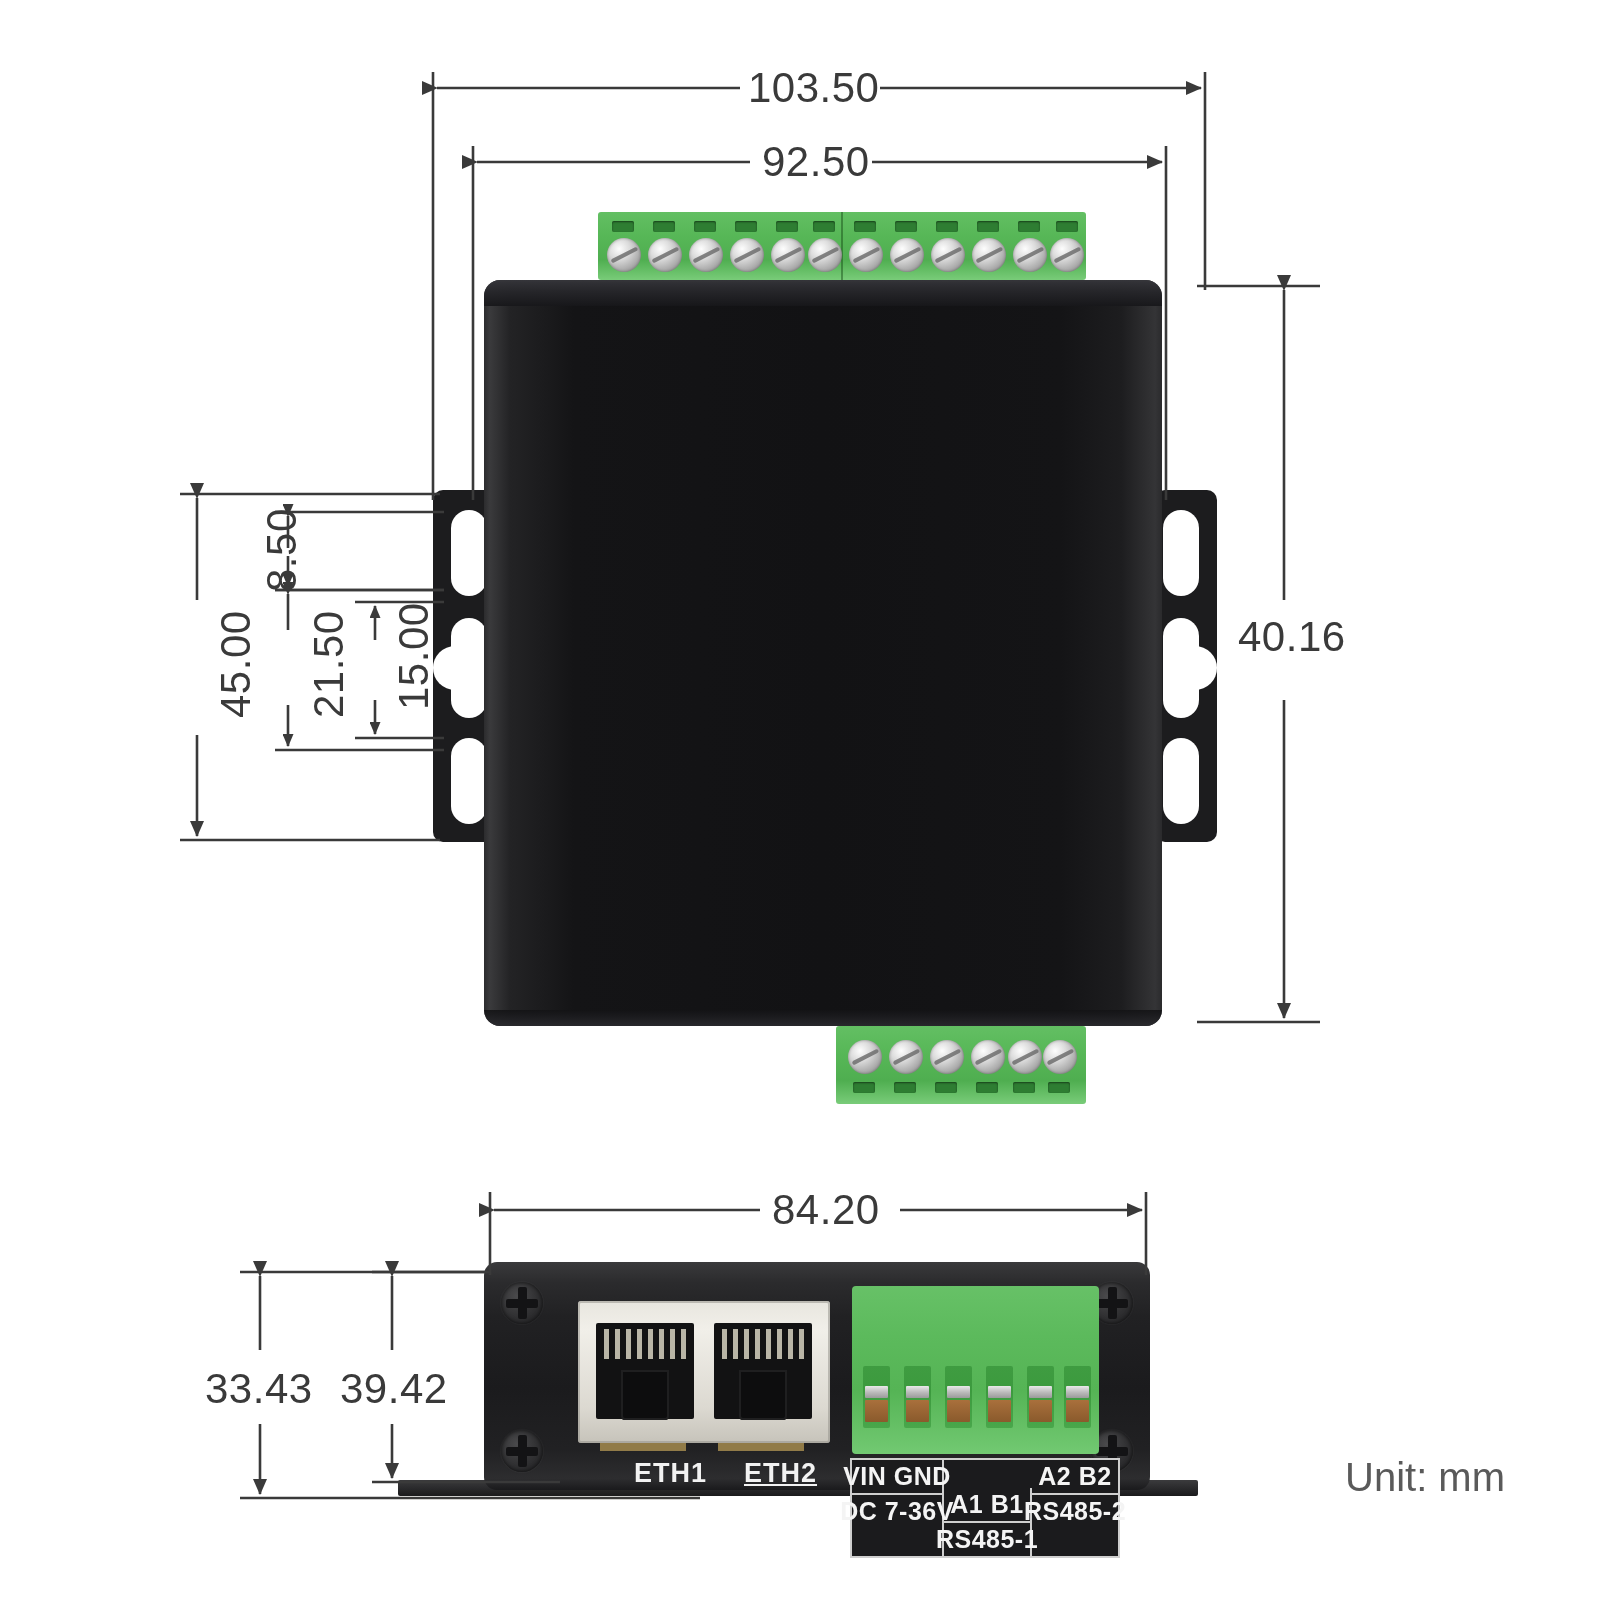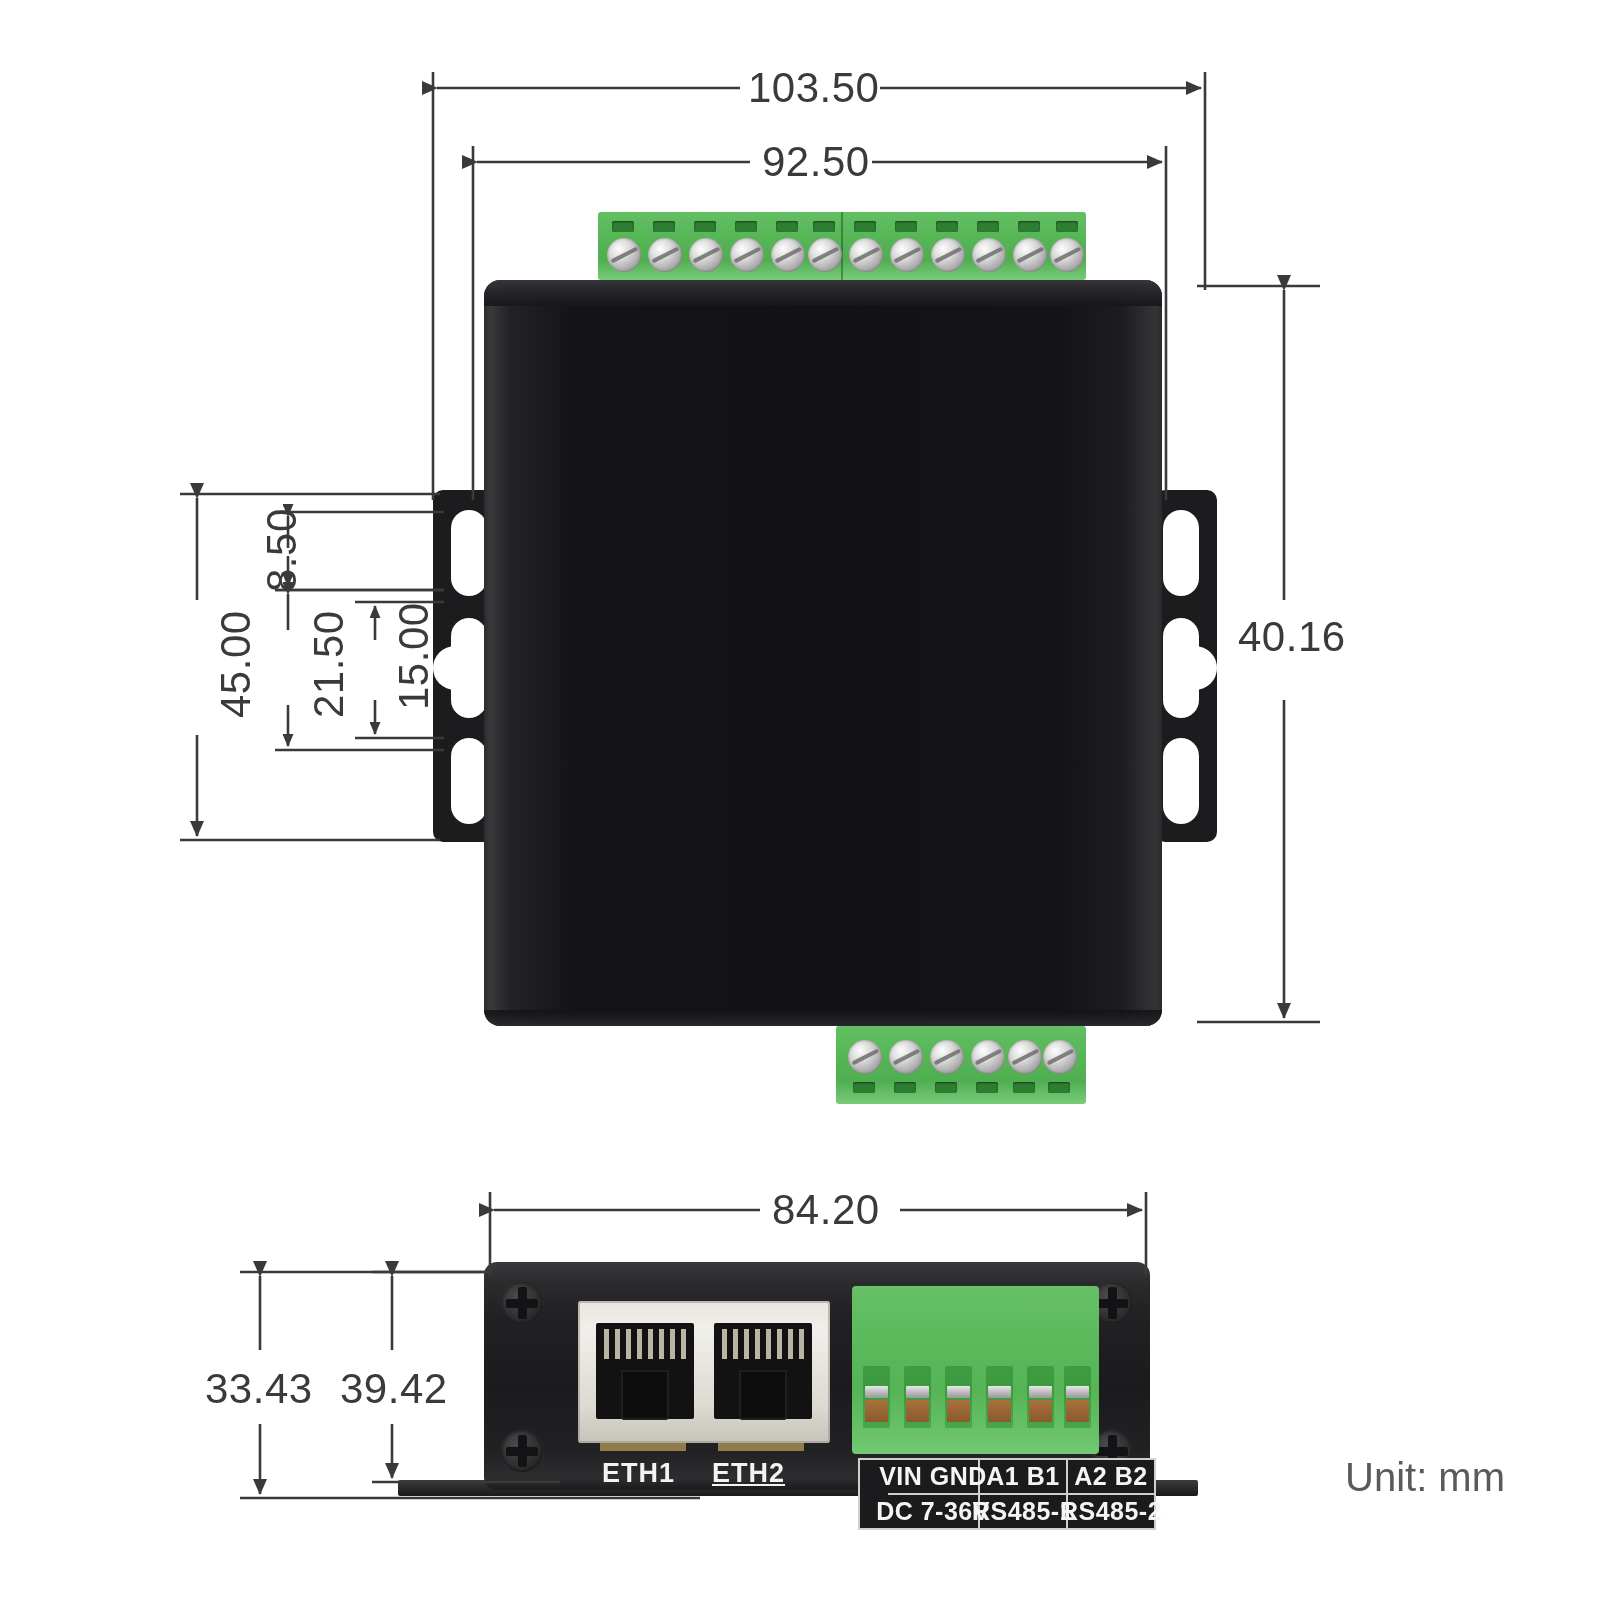--- a/index.html
+++ b/index.html
@@ -238,20 +238,21 @@
   .labelcell .lrow1 { height: 33px; border-bottom: 2px solid #cfcfcf; }
   .labelcell .lrow2 { height: 33px; }
 
   .ethlabel {
     position: absolute;
     color: #f2f2f2;
     font-size: 27px;
     font-weight: 700;
     letter-spacing: 1px;
     white-space: nowrap;
+    margin-left: 32px;
   }
   .din-foot {
     position: absolute;
     background: linear-gradient(to bottom, #3b3b3d, #1a1a1c);
     border-radius: 2px;
   }
 </style>
 </head>
 <body>
 
@@ -376,26 +377,26 @@
         <div class="tb6-clamp" style="left:214px; top:100px; width:23px; height:12px;"></div>
 
         <div class="tb6-copper" style="left:13px;  top:114px; width:23px; height:22px;"></div>
         <div class="tb6-copper" style="left:54px;  top:114px; width:23px; height:22px;"></div>
         <div class="tb6-copper" style="left:95px;  top:114px; width:23px; height:22px;"></div>
         <div class="tb6-copper" style="left:136px; top:114px; width:23px; height:22px;"></div>
         <div class="tb6-copper" style="left:177px; top:114px; width:23px; height:22px;"></div>
         <div class="tb6-copper" style="left:214px; top:114px; width:23px; height:22px;"></div>
       </div>
 
-      <div class="labelgrid" style="left:374px; top:196px;padding-left:28px;">
+      <div class="labelgrid" style="left:366px; top:196px;">
         <div class="labelcell" style="width:90px;">
           <div class="lrow1">VIN GND</div>
           <div class="lrow2">DC 7-36V</div>
         </div>
-        <div class="labelcell" style="width:86px;">
+        <div class="labelcell" style="width:86px;margin-top:28px;">
           <div class="lrow1">A1  B1</div>
           <div class="lrow2">RS485-1</div>
         </div>
         <div class="labelcell" style="width:86px;">
           <div class="lrow1">A2  B2</div>
           <div class="lrow2">RS485-2</div>
         </div>
       </div>
 
       <div class="ethlabel" style="left:118px; top:196px;">ETH1</div>

